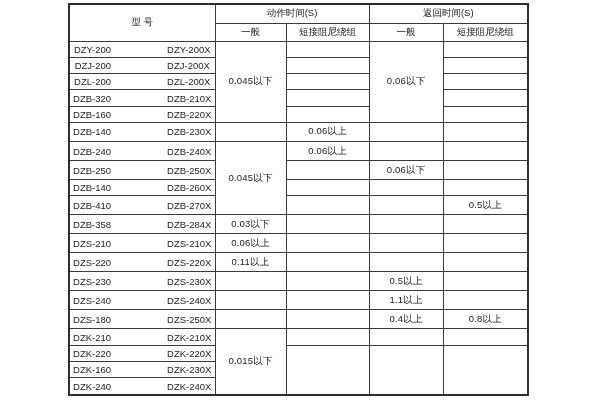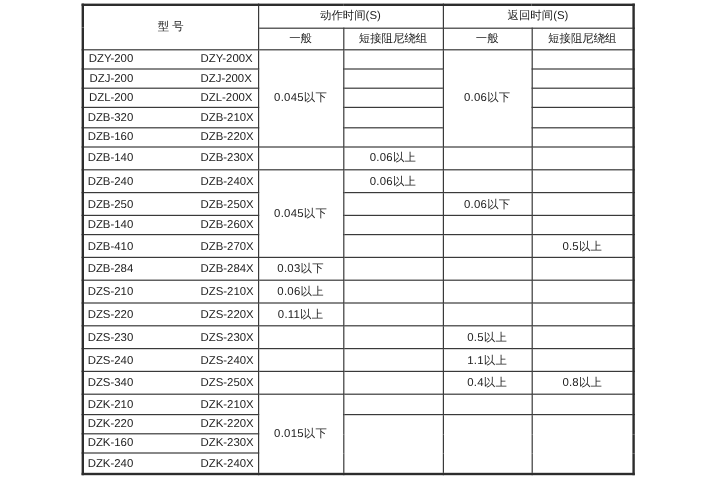--- a/index.html
+++ b/index.html
@@ -107,21 +107,21 @@
       <td></td>
       <td></td>
     </tr>
     <tr>
       <td class="model"><span>DZB-410</span><span>DZB-270X</span></td>
       <td></td>
       <td></td>
       <td class="val">0.5以上</td>
     </tr>
     <tr>
-      <td class="model"><span>DZB-284</span><span>DZB-284X</span></td>
+      <td class="model"><span>DZB-358</span><span>DZB-284X</span></td>
       <td class="val">0.03以下</td>
       <td></td>
       <td></td>
       <td></td>
     </tr>
     <tr>
       <td class="model"><span>DZS-210</span><span>DZS-210X</span></td>
       <td class="val">0.06以上</td>
       <td></td>
       <td></td>
@@ -142,21 +142,21 @@
       <td></td>
     </tr>
     <tr>
       <td class="model"><span>DZS-240</span><span>DZS-240X</span></td>
       <td></td>
       <td></td>
       <td class="val">1.1以上</td>
       <td></td>
     </tr>
     <tr>
-      <td class="model"><span>DZS-340</span><span>DZS-250X</span></td>
+      <td class="model"><span>DZS-180</span><span>DZS-250X</span></td>
       <td></td>
       <td></td>
       <td class="val">0.4以上</td>
       <td class="val">0.8以上</td>
     </tr>
     <tr>
       <td class="model"><span>DZK-210</span><span>DZK-210X</span></td>
       <td rowspan="4" class="val">0.015以下</td>
       <td></td>
       <td></td>

